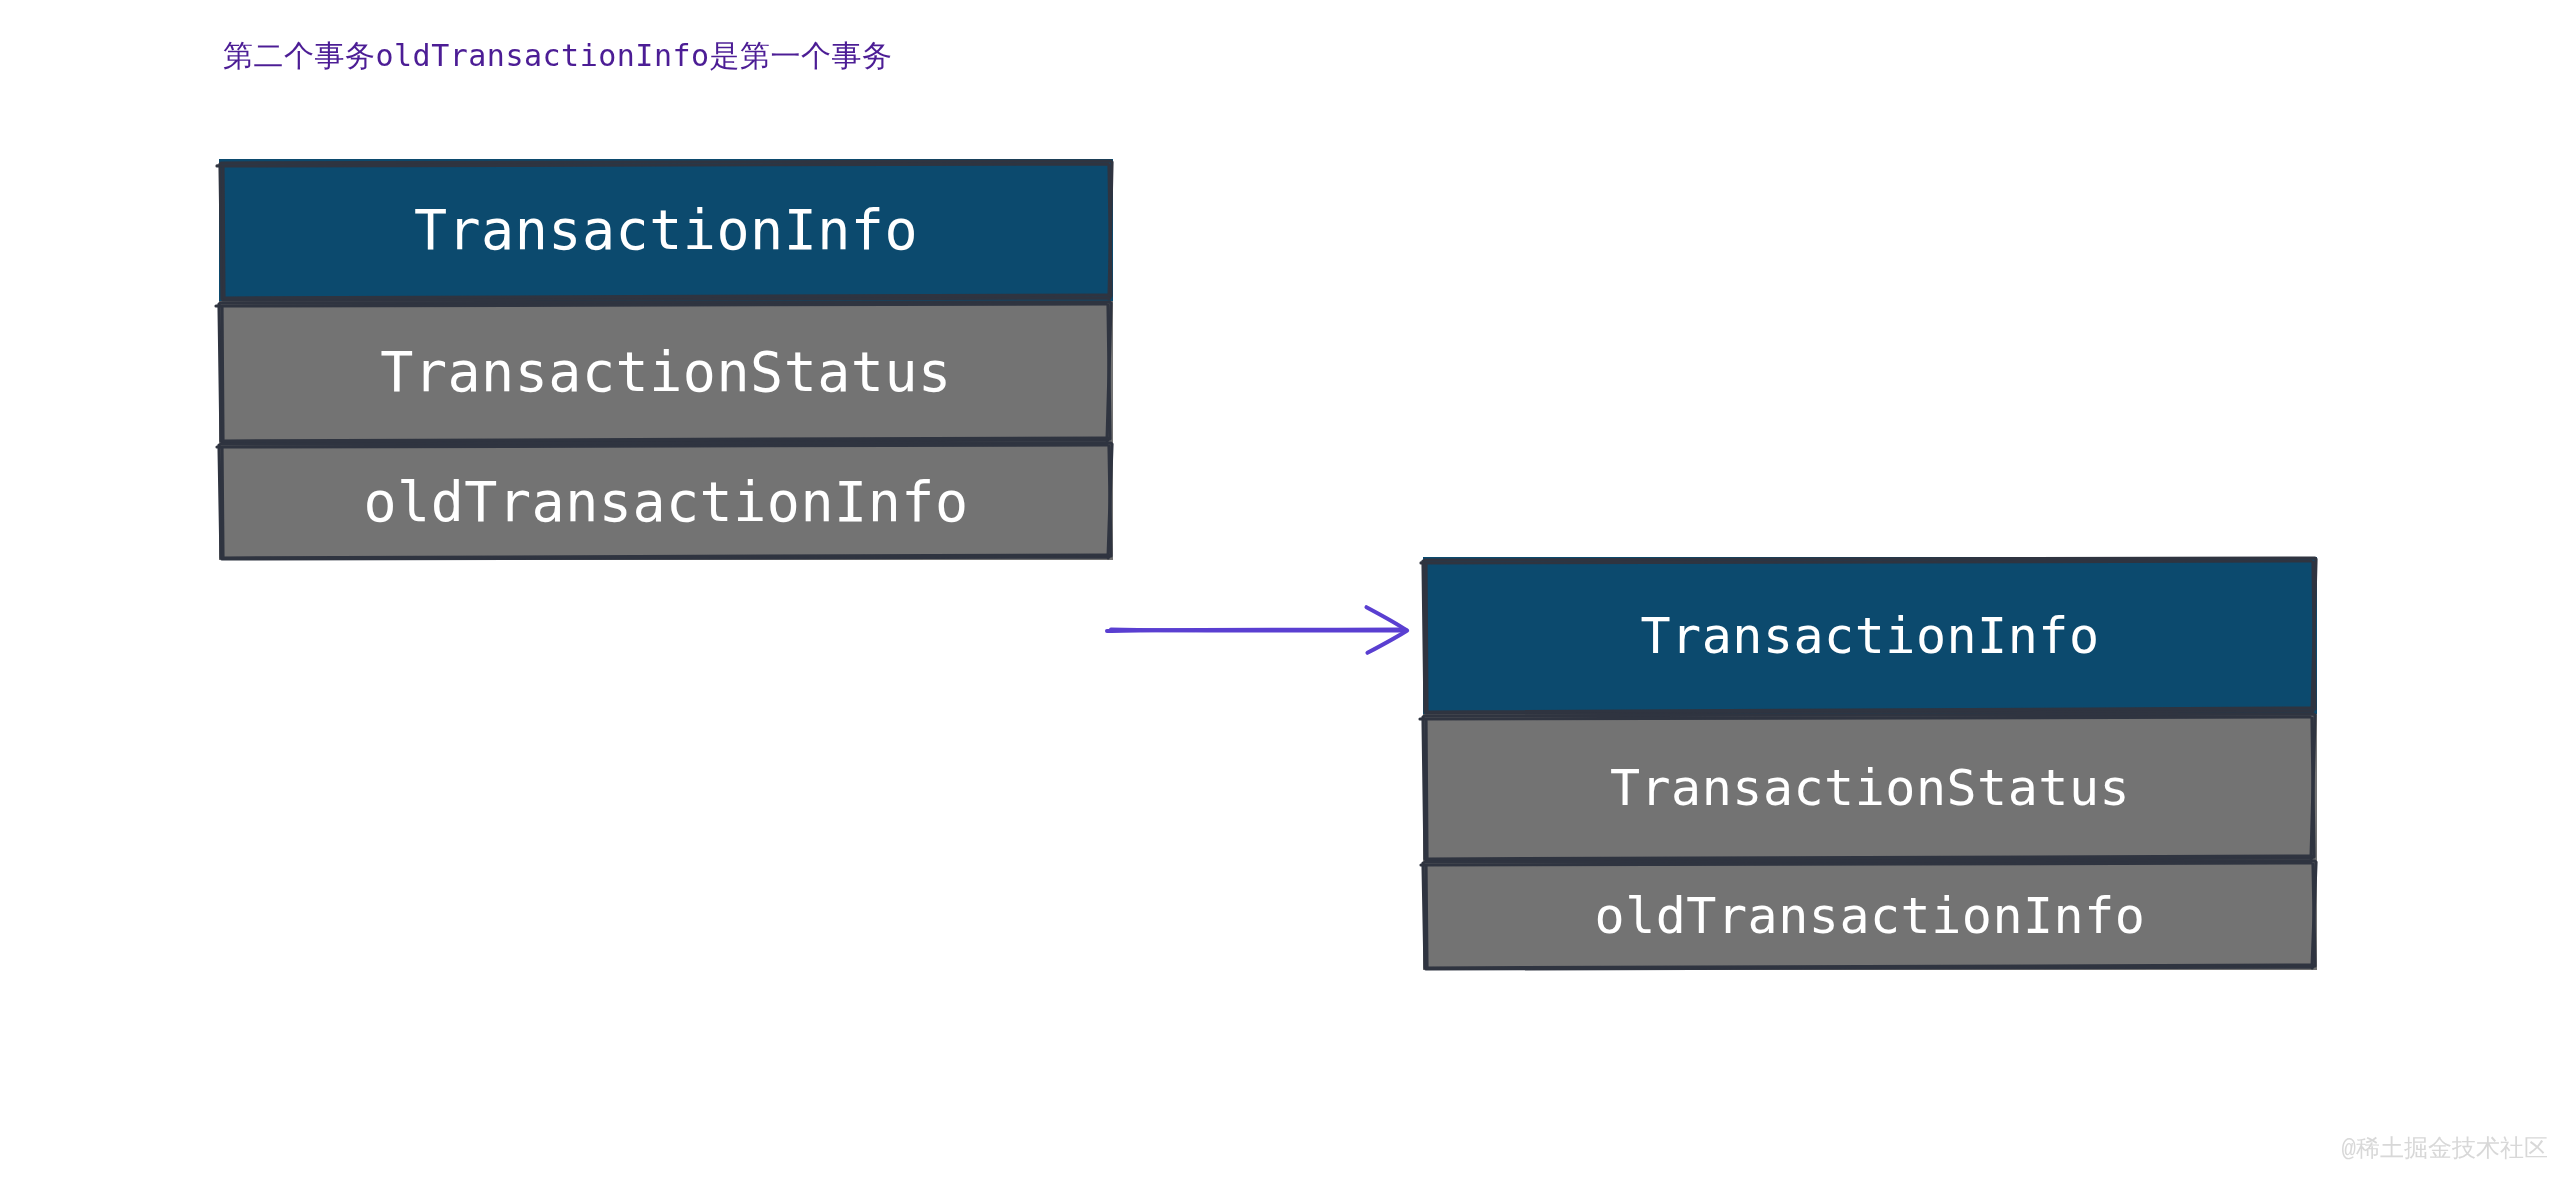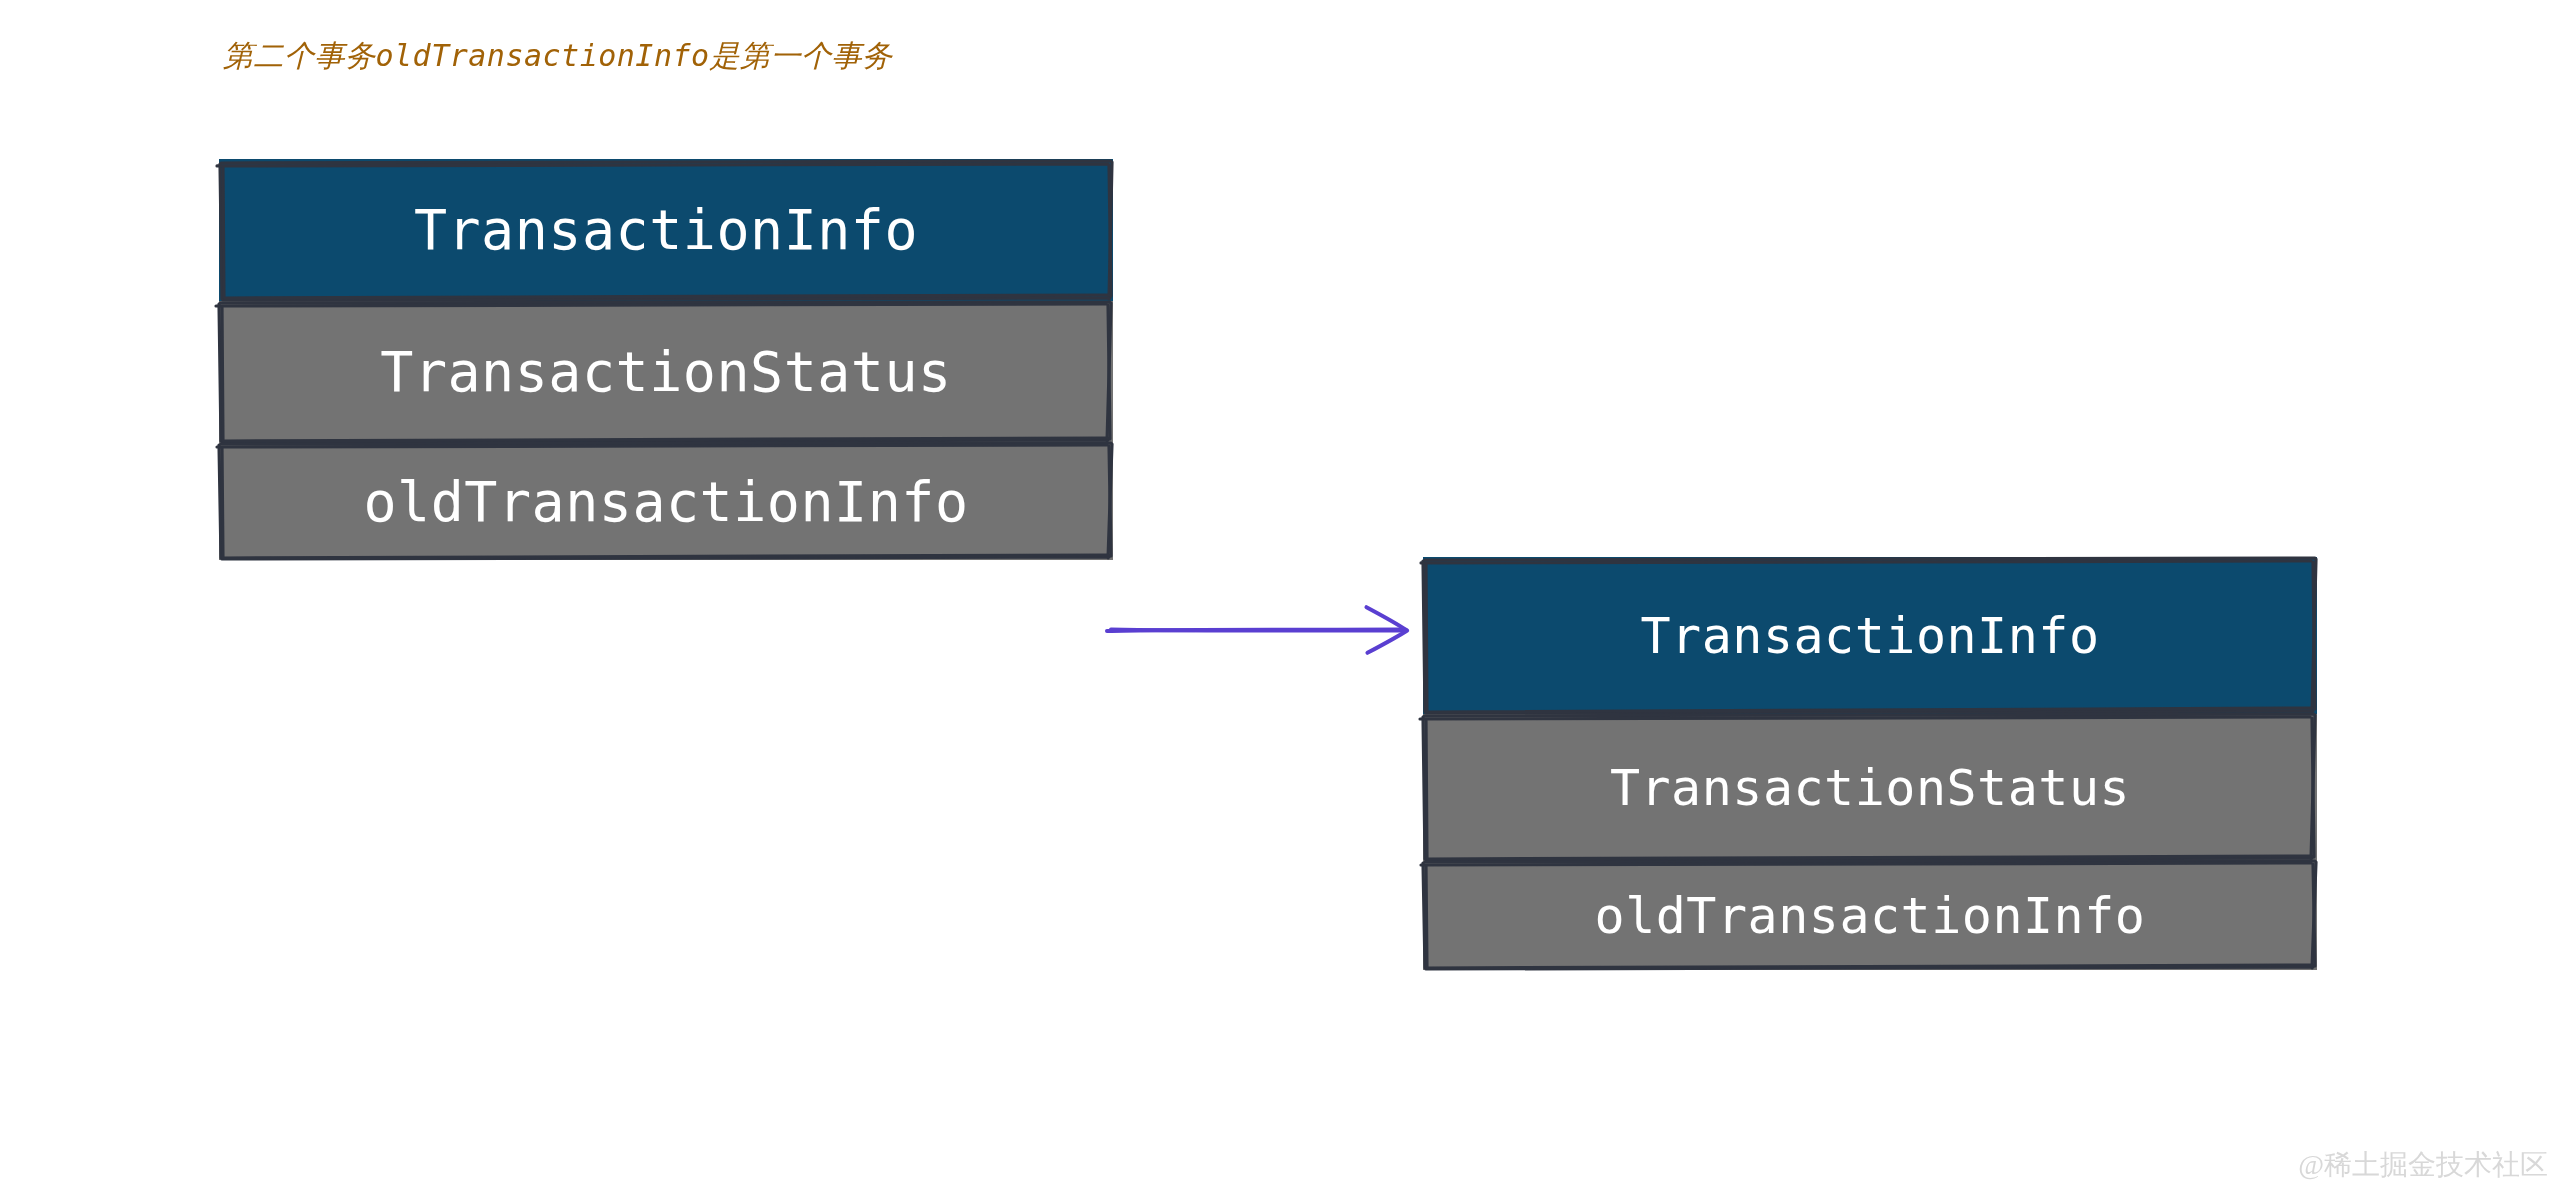--- a/index.html
+++ b/index.html
@@ -16,27 +16,26 @@
   }
 
   .canvas {
     position: absolute;
     inset: 0;
   }
 
   
   .caption {
     position: absolute;
-    color: #a16207;
+    color: #4c1d95;
     font-family: "DejaVu Sans Mono", "Liberation Mono", monospace;
     font-size: 30px;
     font-weight: 500;
     letter-spacing: 0.5px;
     white-space: nowrap;
-    font-style: italic;
   }
   #caption-left  { left: 223px;  top: 36px; }
   #caption-right { left: 1427px; top: 384px; }
 
   
   .stack {
     position: absolute;
   }
   #stack-left  { left: 219px;  top: 159px; width: 894px; }
   #stack-right { left: 1423px; top: 557px; width: 894px; }
@@ -97,24 +96,24 @@
     stroke: #5a3fd1;
     stroke-width: 4;
     stroke-linecap: round;
     stroke-linejoin: round;
   }
 
   
   #watermark {
     position: absolute;
     right: 28px;
-    bottom: 18px;
+    bottom: 38px;
     color: #d8d8d8;
-    font-size: 28px;
-    font-family: Liberation Serif, serif;
+    font-size: 24px;
+    font-family: Liberation Mono, monospace;
     white-space: nowrap;
   }
 </style>
 </head>
 <body>
 
 <div class="canvas">
 
   <div class="caption" id="caption-left">第二个事务oldTransactionInfo是第一个事务</div>
 

